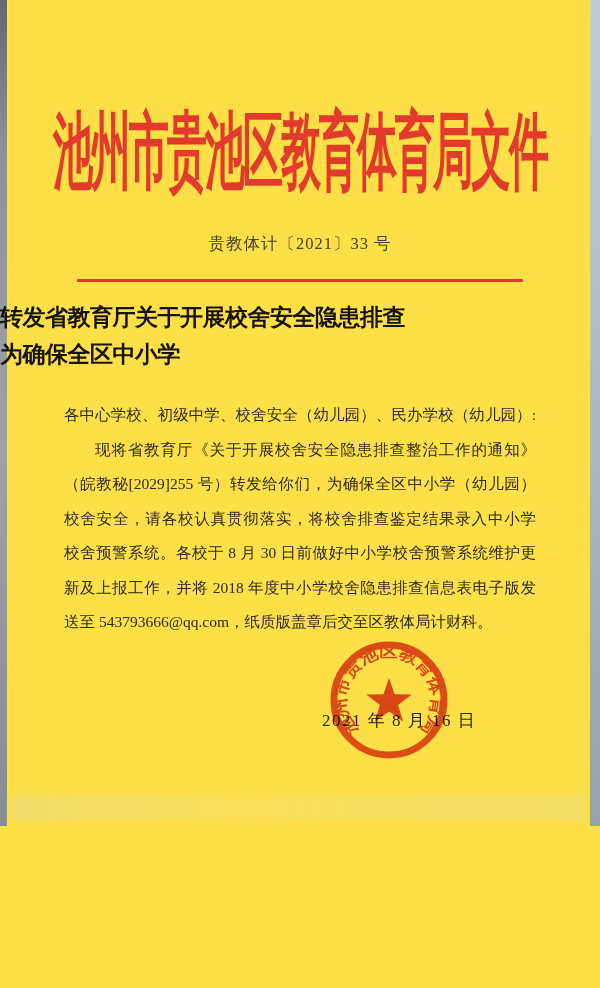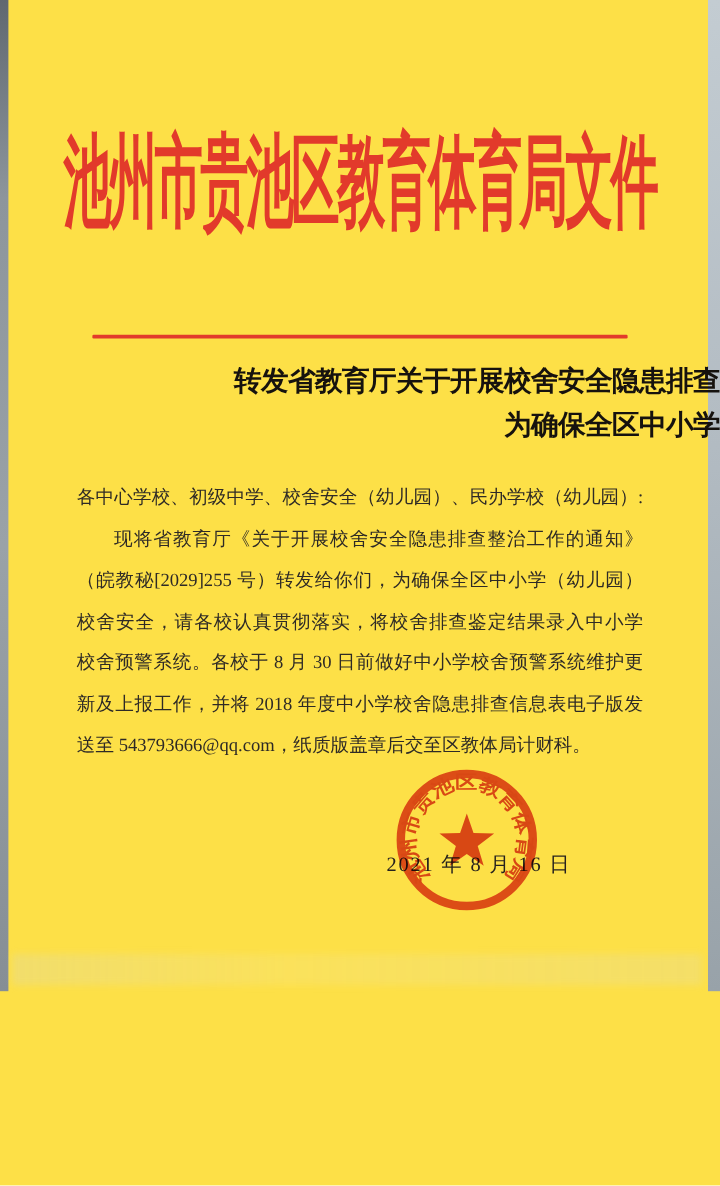--- a/index.html
+++ b/index.html
@@ -33,21 +33,21 @@
     position:absolute;top:233px;left:0;width:100%;
     text-align:center;font-size:16.5px;letter-spacing:1px;
     color:#45403b;
   }
   .red-rule{
     position:absolute;left:77px;top:279px;width:446px;height:3px;
     background:#e23a2b;border-radius:1px;
   }
   .doc-title{
     position:absolute;top:299px;left:0;width:100%;
-    text-align:right;font-weight:bold;color:#16120e;
+    text-align:left;font-weight:bold;color:#16120e;
     font-size:23px;line-height:37px;letter-spacing:-0.5px;
   }
   .body-text{
     position:absolute;left:64px;top:398px;width:472px;
     font-size:15.5px;color:#2e2a26;
   }
   .body-line{
     height:34.5px;line-height:34.5px;
     text-align:justify;text-align-last:justify;
     white-space:nowrap;overflow:visible;
@@ -72,20 +72,21 @@
 <body>
 
 <div class="scan-page">
 
   <div class="edge-left"></div>
   <div class="edge-right"></div>
   <div class="smudge"></div>
 
   <div class="letterhead">池州市贵池区教育体育局文件</div>
 
+  <div class="doc-number">贵教体计〔2021〕33 号</div>
 
   <div class="red-rule"></div>
 
   <div class="doc-title">
     <div>转发省教育厅关于开展校舍安全隐患排查</div>
     <div>为确保全区中小学</div>
   </div>
 
   <div class="body-text">
     <div class="body-line">各中心学校、初级中学、校舍安全（幼儿园）、民办学校（幼儿园）:</div>

